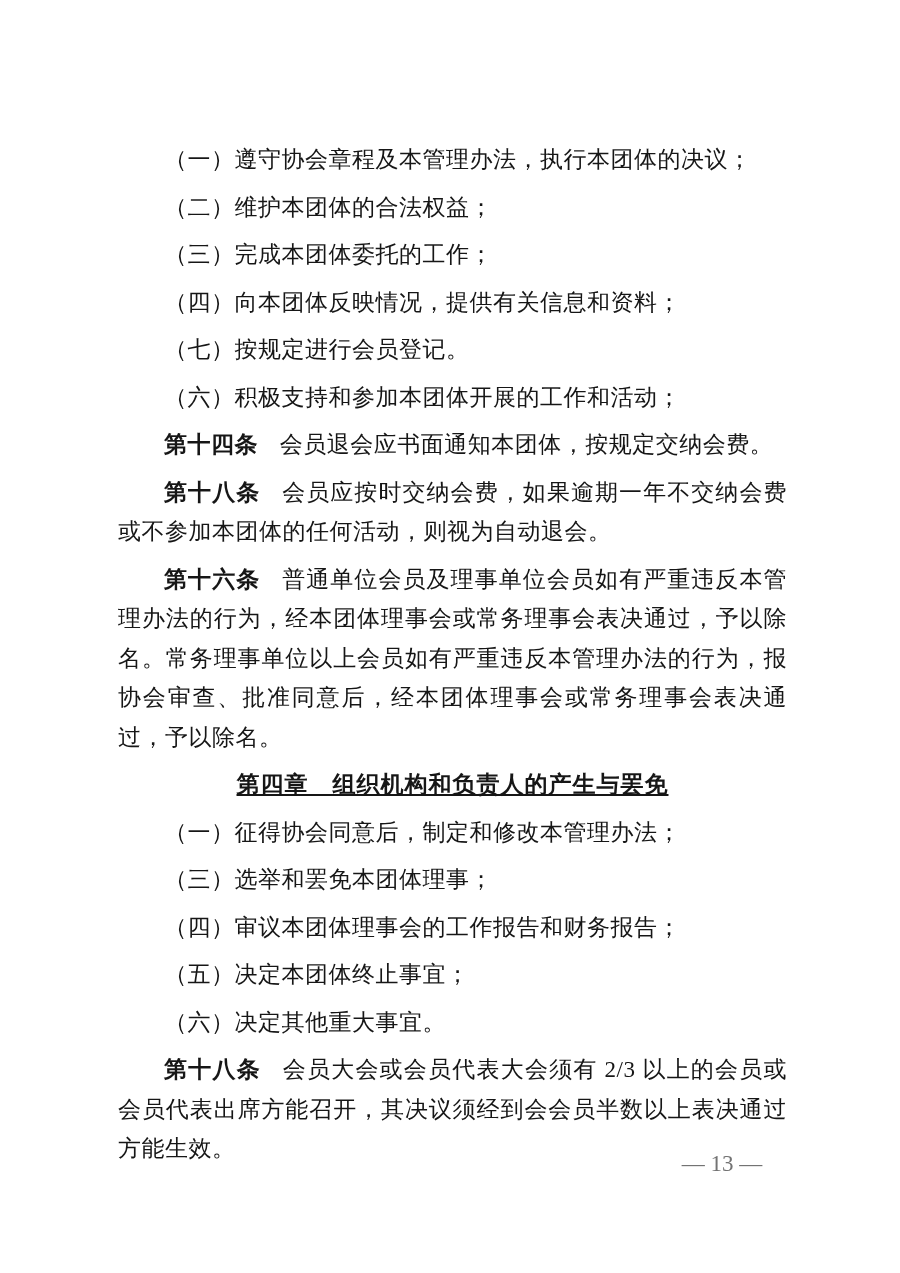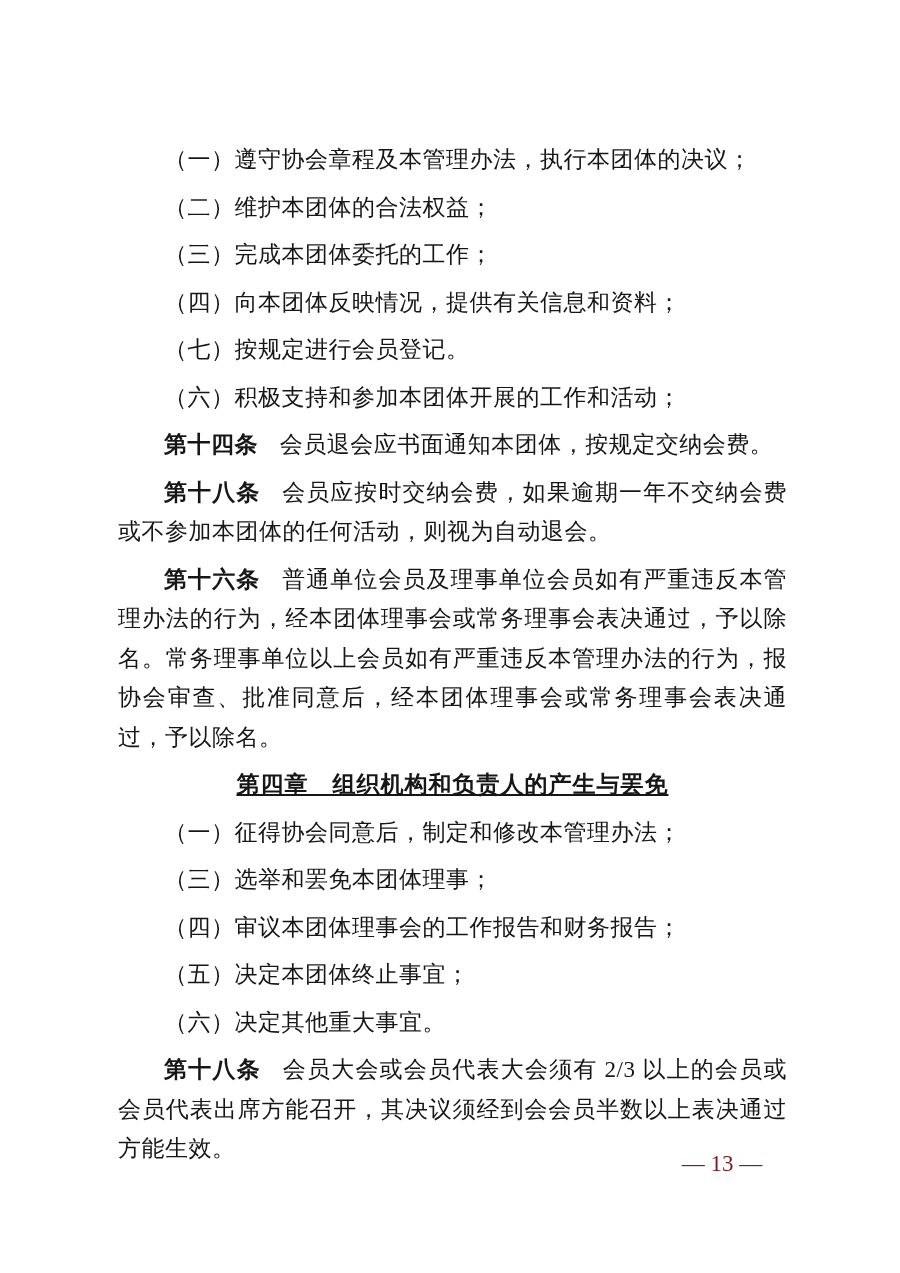--- a/index.html
+++ b/index.html
@@ -46,21 +46,21 @@
     text-decoration: underline;
   }
   .footer {
     position: absolute;
     top: 1144px;
     left: 642px;
     width: 160px;
     text-align: center;
     font-size: 23px;
     line-height: 40px;
-    color: #7f1d1d;
+    color: #737373;
   }
 </style>
 </head>
 <body>
 
 <div class="page">
   <div class="content">
 
     <p class="indent">（一）遵守协会章程及本管理办法，执行本团体的决议；</p>
     <p class="indent">（二）维护本团体的合法权益；</p>

